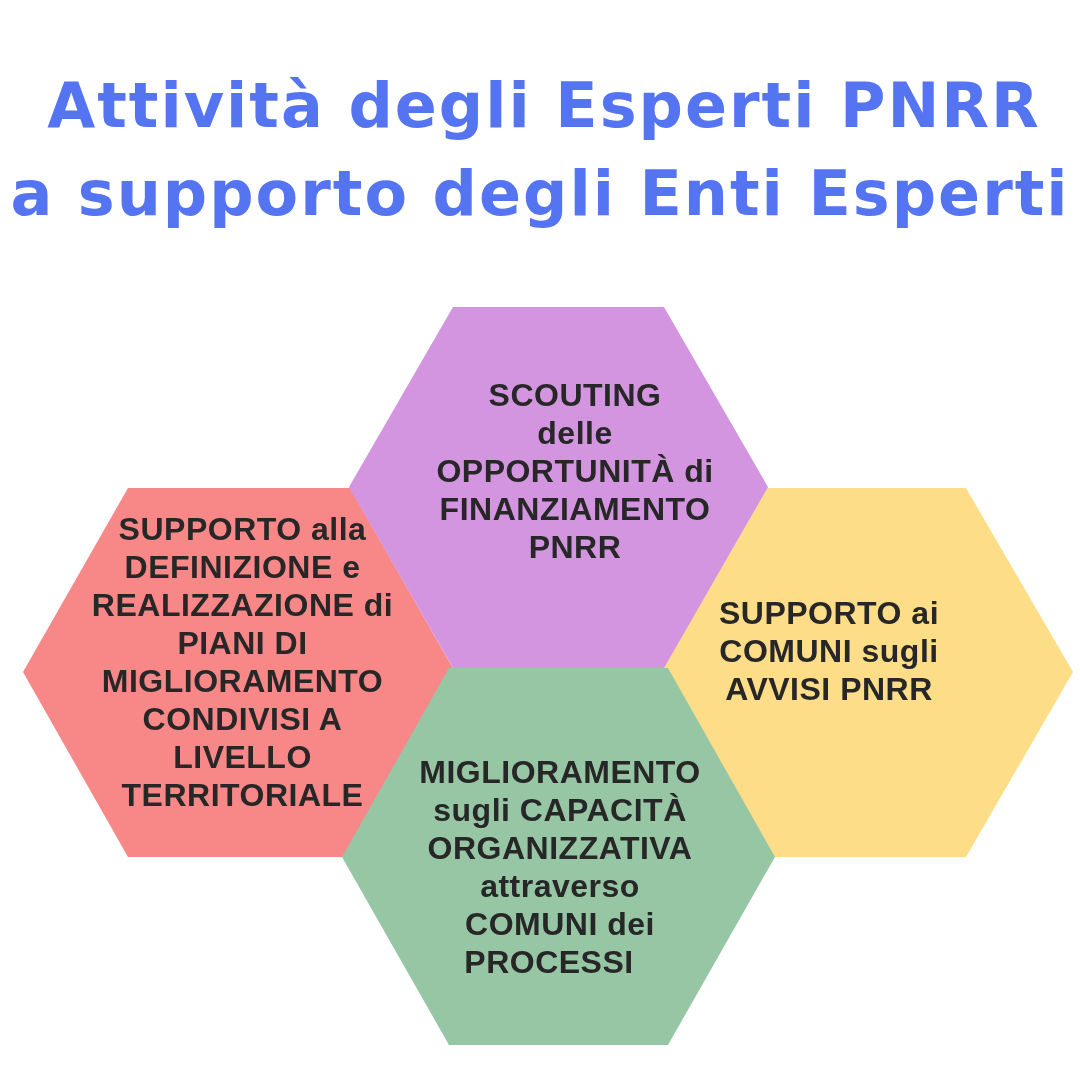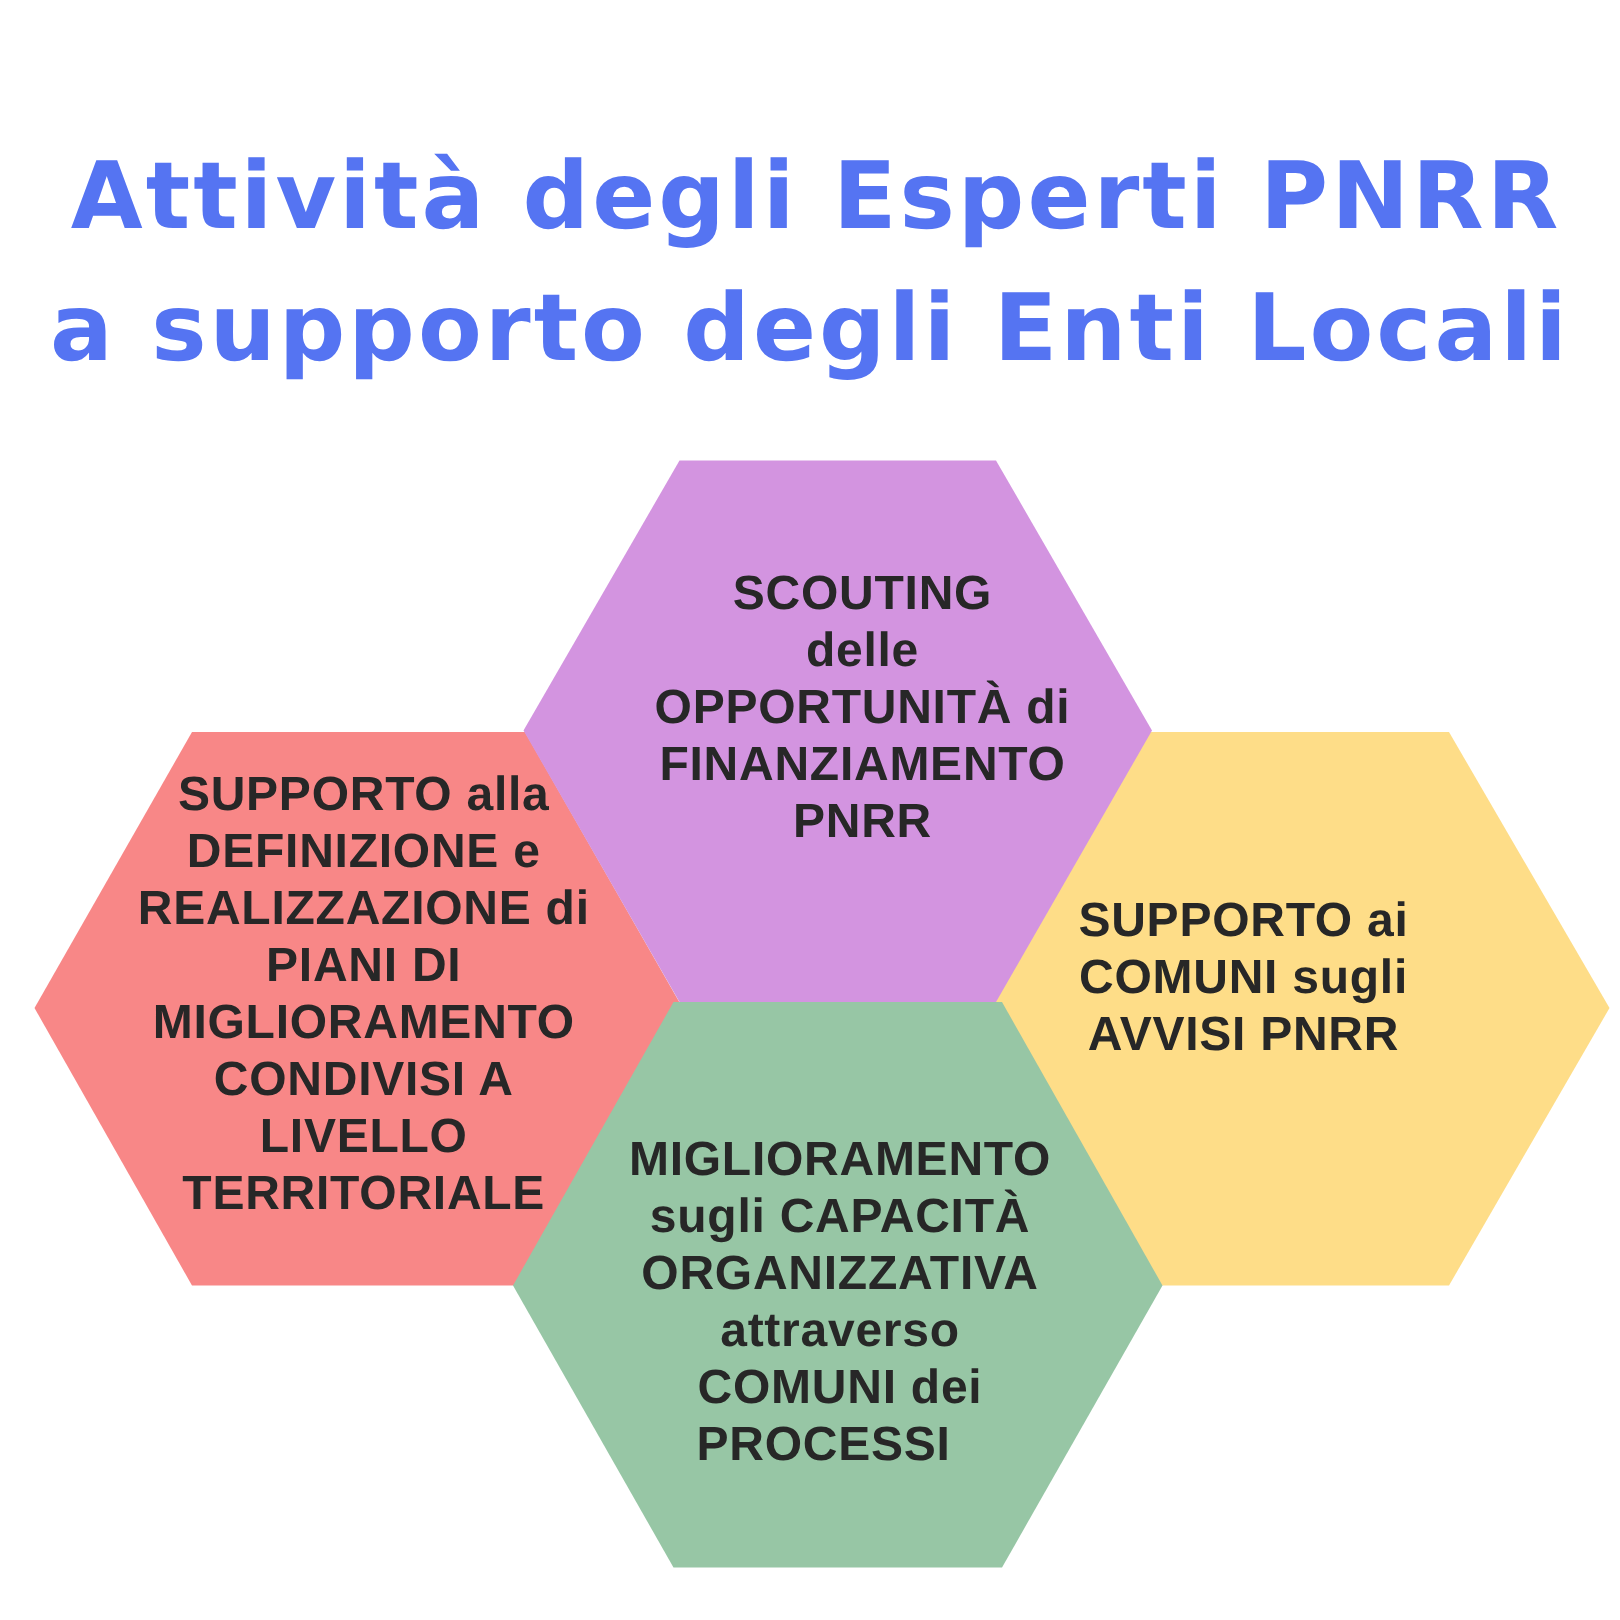--- a/index.html
+++ b/index.html
@@ -24,21 +24,21 @@
       text-align: center;
       font-family: "DejaVu Sans", sans-serif;
       font-weight: bold;
       font-size: 62px;
       line-height: 88px;
       letter-spacing: 2px;
       color: #5574f2;
       margin: 0;
     }
     .title .line { display: block; white-space: nowrap; }
-    .title .line1 { padding-left: 8px; margin-top: 25px; }
+    .title .line1 { padding-left: 8px; }
     .title .line2 { padding-right: 0; }
     svg.hexes {
       position: absolute;
       left: 0;
       top: 0;
       width: 1080px;
       height: 1080px;
     }
     .hex-label {
       position: absolute;
@@ -52,21 +52,21 @@
     }
     .hex-label span { display: block; white-space: nowrap; }
   </style>
 </head>
 <body>
 
 <div class="page">
 
   <h1 class="title">
     <span class="line line1">Attività degli Esperti PNRR</span>
-    <span class="line line2">a supporto degli Enti Locali</span>
+    <span class="line line2">a supporto degli Enti Esperti</span>
   </h1>
 
   <svg class="hexes" viewBox="0 0 1080 1080">
 
     <polygon points="128,488 350,488 454,670 350,857 128,857 23,672" fill="#f88787"></polygon>
 
     <polygon points="664,488 966,488 1073,672 966,857 664,857 560,672" fill="#fedd88"></polygon>
 
     <polygon points="453,307 664,307 768,487 664,668 453,668 349,487" fill="#d394e0"></polygon>
 

